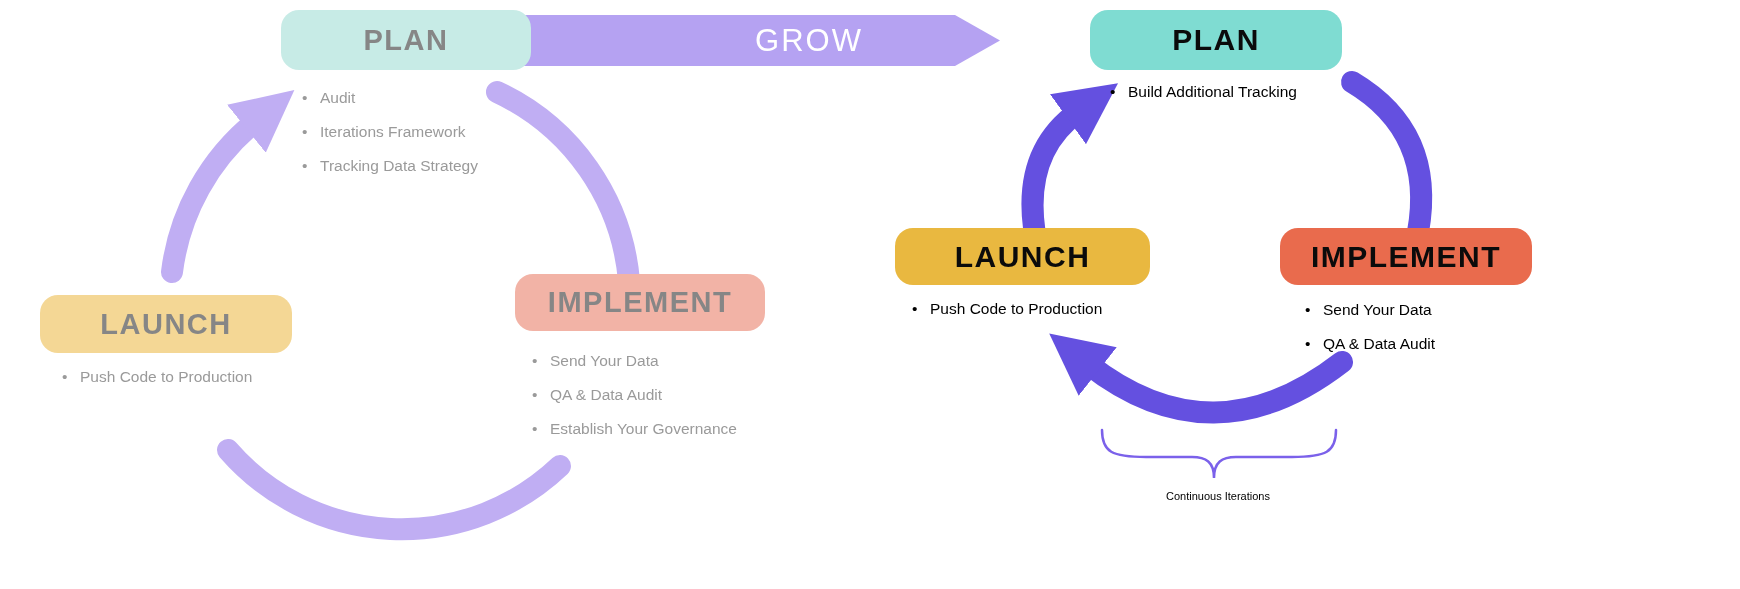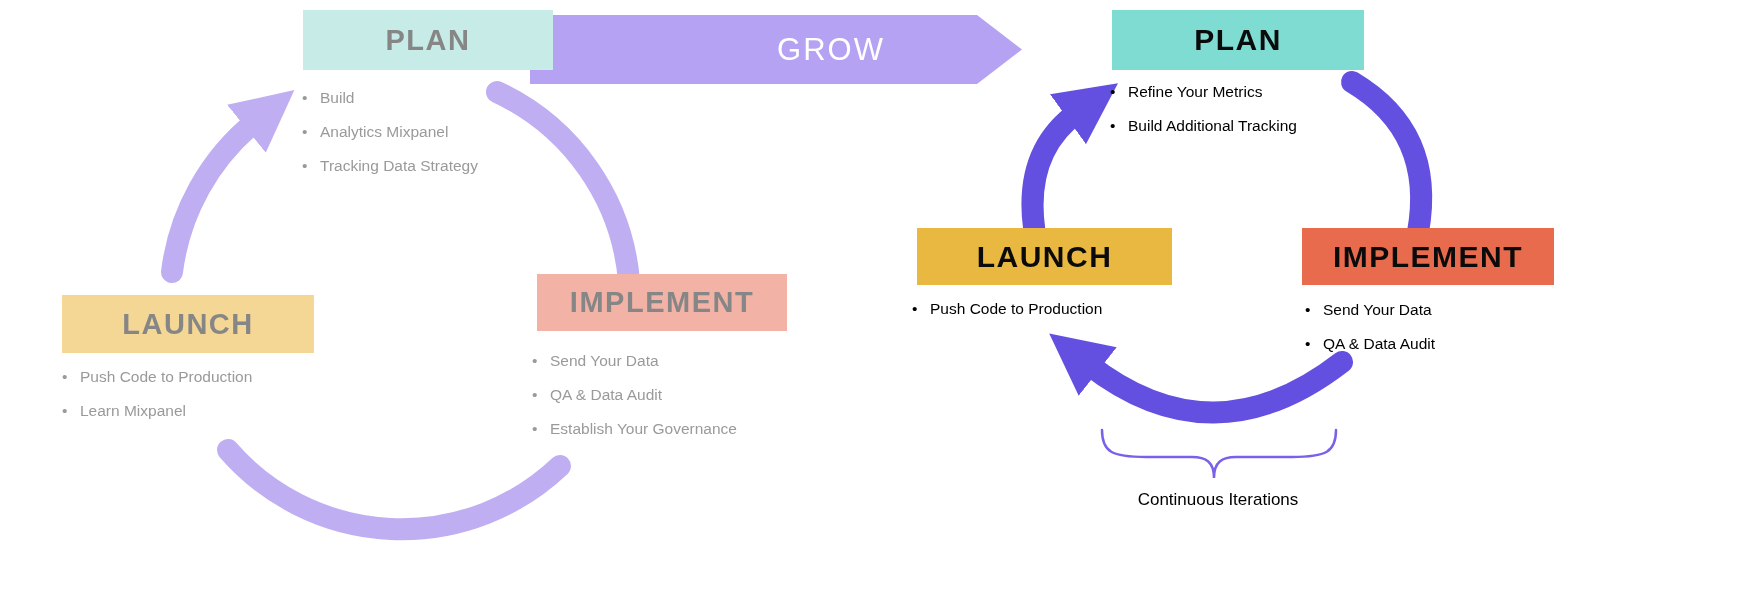--- a/index.html
+++ b/index.html
@@ -3,36 +3,36 @@
 <meta charset="utf-8">
 <style>
   * { margin: 0; padding: 0; box-sizing: border-box; }
   html, body { background: #ffffff; }
   body { font-family: "Liberation Sans", sans-serif; }
   .canvas { position: relative; width: 1740px; height: 589px; background: #ffffff; overflow: hidden; }
 
   .arcs { position: absolute; left: 0; top: 0; width: 1740px; height: 589px; }
   .arc { fill: none; stroke-linecap: round; }
 
-  .box { position: absolute; display: flex; align-items: center; justify-content: center; border-radius: 0; z-index: 3; margin-left: 22px; }
+  .box { position: absolute; display: flex; align-items: center; justify-content: center; border-radius: 18px; z-index: 3; }
   .title { font-weight: bold; letter-spacing: 1.5px; white-space: nowrap; }
   .title-left  { font-size: 29px; color: #868686; }
   .title-right { font-size: 30px; color: #0b0b0b; }
 
   .bullets { position: absolute; list-style: none; z-index: 3; }
   .bullets li { position: relative; padding-left: 22px; font-size: 15.5px; line-height: 22px; margin-bottom: 12px; white-space: nowrap; }
   .bullets li::before { content: "\2022"; position: absolute; left: 4px; }
   .bullets-left li  { color: #9a9a9a; }
   .bullets-right li { color: #000000; }
 
-  .grow { position: absolute; left: 530px; top: 15px; width: 492px; height: 69px; display: flex; align-items: center; z-index: 2;
+  .grow { position: absolute; left: 508px; top: 15px; width: 492px; height: 51px; display: flex; align-items: center; z-index: 2;
           clip-path: polygon(0 0, calc(100% - 45px) 0, 100% 50%, calc(100% - 45px) 100%, 0 100%); }
   .grow .grow-label { flex: 1; text-align: center; padding-left: 110px; font-size: 31px; letter-spacing: 2px; white-space: nowrap; }
 
-  .caption { position: absolute; left: 1100px; top: 490px; width: 236px; text-align: center; font-size: 17px; color: #000000; z-index: 3; }
+  .caption { position: absolute; left: 1100px; top: 490px; width: 236px; text-align: center; font-size: 11px; color: #000000; z-index: 3; }
 </style>
 </head>
 <body>
 
 <div class="canvas">
 
   <svg class="arcs" viewBox="0 0 1740 589">
     <defs>
       <marker id="ah-left" viewBox="0 0 10 10" refX="2" refY="5" markerWidth="2.8" markerHeight="2.8" orient="auto">
         <path d="M0,0 L10,5 L0,10 z" fill="#c0aef3"></path>
@@ -54,47 +54,45 @@
   </svg>
 
   <div class="grow" style="background-color: rgb(181, 162, 242);">
     <span class="grow-label" style="color: rgb(255, 255, 255);">GROW</span>
   </div>
 
   <div class="box" style="left: 281px; top: 10px; width: 250px; height: 60px; background-color: rgb(199, 235, 230);">
     <span class="title title-left" style="color: rgb(134, 134, 134);">PLAN</span>
   </div>
   <ul class="bullets bullets-left" style="left:298px; top:87px;">
-    <li>Build</li>
-    <li>Analytics Mixpanel</li>
+    <li>Audit</li>
+    <li>Iterations Framework</li>
     <li>Tracking Data Strategy</li>
   </ul>
 
   <div class="box" style="left: 515px; top: 274px; width: 250px; height: 57px; background-color: rgb(242, 179, 166);">
     <span class="title title-left" style="color: rgb(134, 134, 134);">IMPLEMENT</span>
   </div>
   <ul class="bullets bullets-left" style="left:528px; top:350px;">
     <li>Send Your Data</li>
     <li>QA &amp; Data Audit</li>
     <li>Establish Your Governance</li>
   </ul>
 
   <div class="box" style="left: 40px; top: 295px; width: 252px; height: 58px; background-color: rgb(244, 215, 149);">
     <span class="title title-left" style="color: rgb(134, 134, 134);">LAUNCH</span>
   </div>
   <ul class="bullets bullets-left" style="left:58px; top:366px;">
     <li>Push Code to Production</li>
-    <li>Learn Mixpanel</li>
   </ul>
 
   <div class="box" style="left: 1090px; top: 10px; width: 252px; height: 60px; background-color: rgb(127, 220, 210);">
     <span class="title title-right" style="color: rgb(11, 11, 11);">PLAN</span>
   </div>
   <ul class="bullets bullets-right" style="left:1106px; top:81px;">
-    <li>Refine Your Metrics</li>
     <li>Build Additional Tracking</li>
   </ul>
 
   <div class="box" style="left: 895px; top: 228px; width: 255px; height: 57px; background-color: rgb(233, 184, 64);">
     <span class="title title-right" style="color: rgb(11, 11, 11);">LAUNCH</span>
   </div>
   <ul class="bullets bullets-right" style="left:908px; top:298px;">
     <li>Push Code to Production</li>
   </ul>
 

